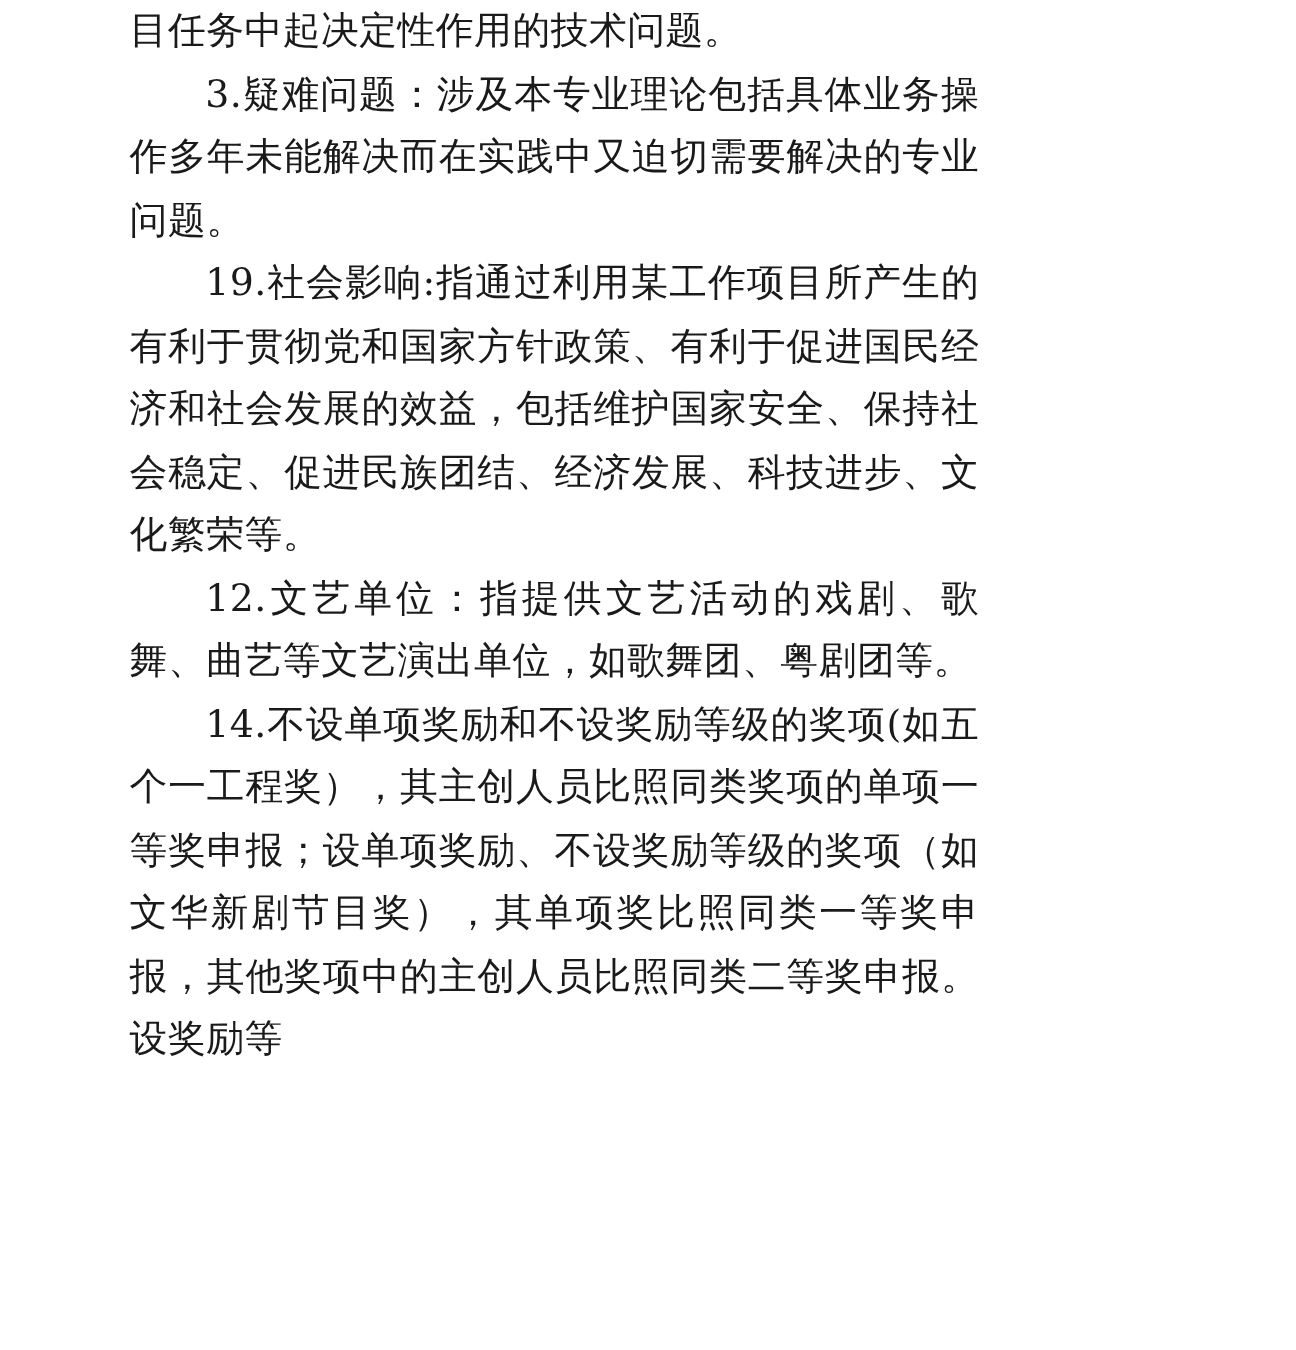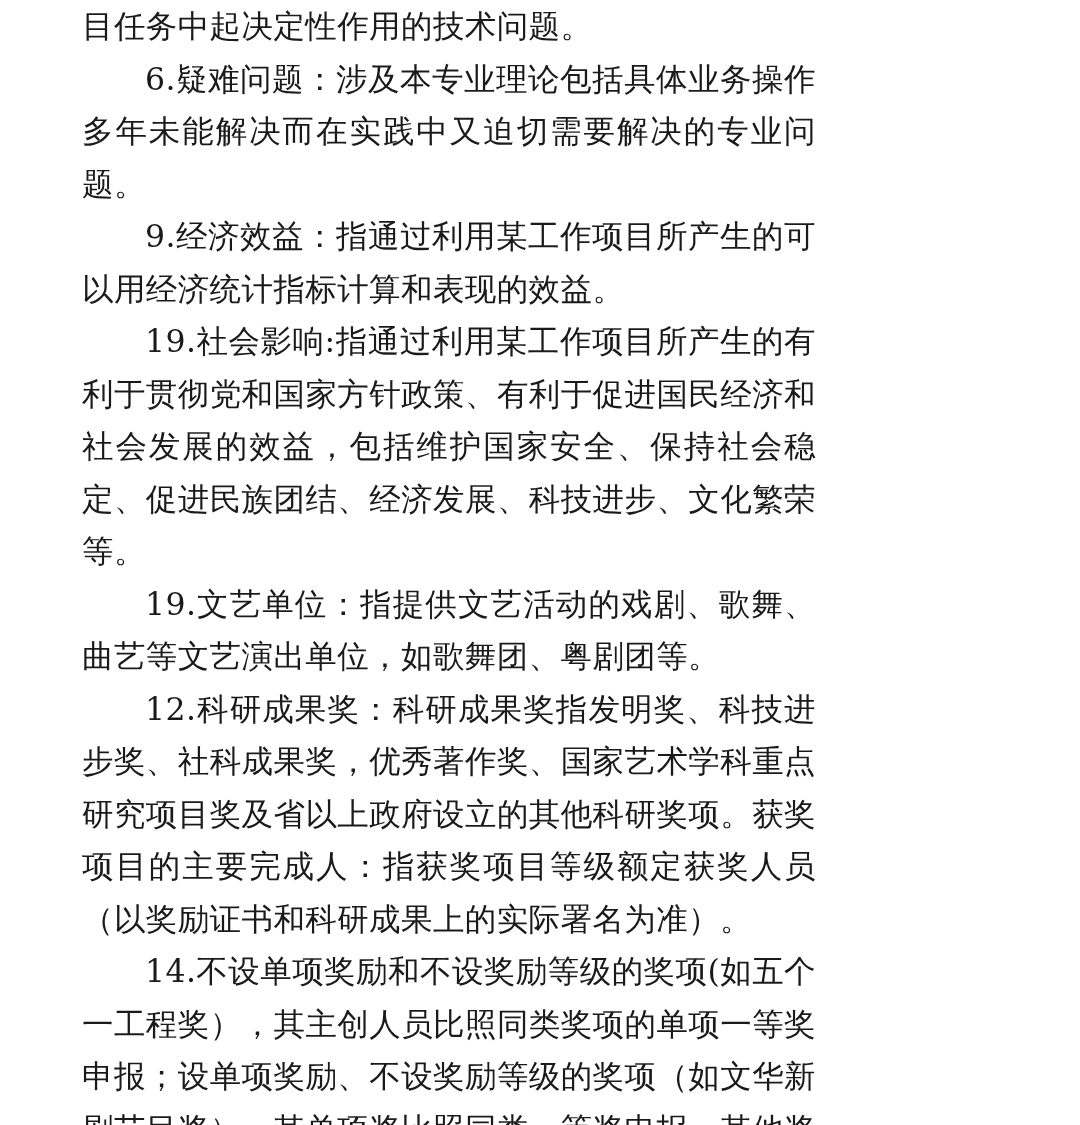--- a/index.html
+++ b/index.html
@@ -12,21 +12,21 @@
     height: 1125px;
     overflow: hidden;
     font-family: "DejaVu Serif", "Liberation Serif", serif;
   }
   .page {
     position: relative;
     width: 944px;
     height: 1125px;
     background: #ffffff;
     box-sizing: border-box;
-    padding: 0 128px 0 82px;
+    padding: 0 128px 0 108px;
   }
   .doc-body {
     padding-top: 0;
   }
   .para {
     margin: 0;
     color: #1a1a1a;
     font-size: 31.5px;
     line-height: 52.5px;
     letter-spacing: 0.4px;
@@ -46,27 +46,25 @@
   }
 </style>
 </head>
 <body>
 
 <div class="page">
   <div class="doc-body">
 
     <p class="para continuation">目任务中起决定性作用的技术问题。</p>
 
-    <p class="para indent">6.疑难问题：涉及本专业理论包括具体业务操作多年未能解决而在实践中又迫切需要解决的专业问题。</p>
+    <p class="para indent">3.疑难问题：涉及本专业理论包括具体业务操作多年未能解决而在实践中又迫切需要解决的专业问题。</p>
 
-    <p class="para indent">9.经济效益：指通过利用某工作项目所产生的可以用经济统计指标计算和表现的效益。</p>
 
     <p class="para indent">19.社会影响:指通过利用某工作项目所产生的有利于贯彻党和国家方针政策、有利于促进国民经济和社会发展的效益，包括维护国家安全、保持社会稳定、促进民族团结、经济发展、科技进步、文化繁荣等。</p>
 
-    <p class="para indent">19.文艺单位：指提供文艺活动的戏剧、歌舞、曲艺等文艺演出单位，如歌舞团、粤剧团等。</p>
+    <p class="para indent">12.文艺单位：指提供文艺活动的戏剧、歌舞、曲艺等文艺演出单位，如歌舞团、粤剧团等。</p>
 
-    <p class="para indent">12.科研成果奖：科研成果奖指发明奖、科技进步奖、社科成果奖，优秀著作奖、国家艺术学科重点研究项目奖及省以上政府设立的其他科研奖项。获奖项目的主要完成人：指获奖项目等级额定获奖人员（以奖励证书和科研成果上的实际署名为准）。</p>
 
 
     <p class="para indent">14.不设单项奖励和不设奖励等级的奖项(如五个一工程奖），其主创人员比照同类奖项的单项一等奖申报；设单项奖励、不设奖励等级的奖项（如文华新剧节目奖），其单项奖比照同类一等奖申报，其他奖项中的主创人员比照同类二等奖申报。设奖励等</p>
 
   </div>
 </div>
 
 </body></html>

